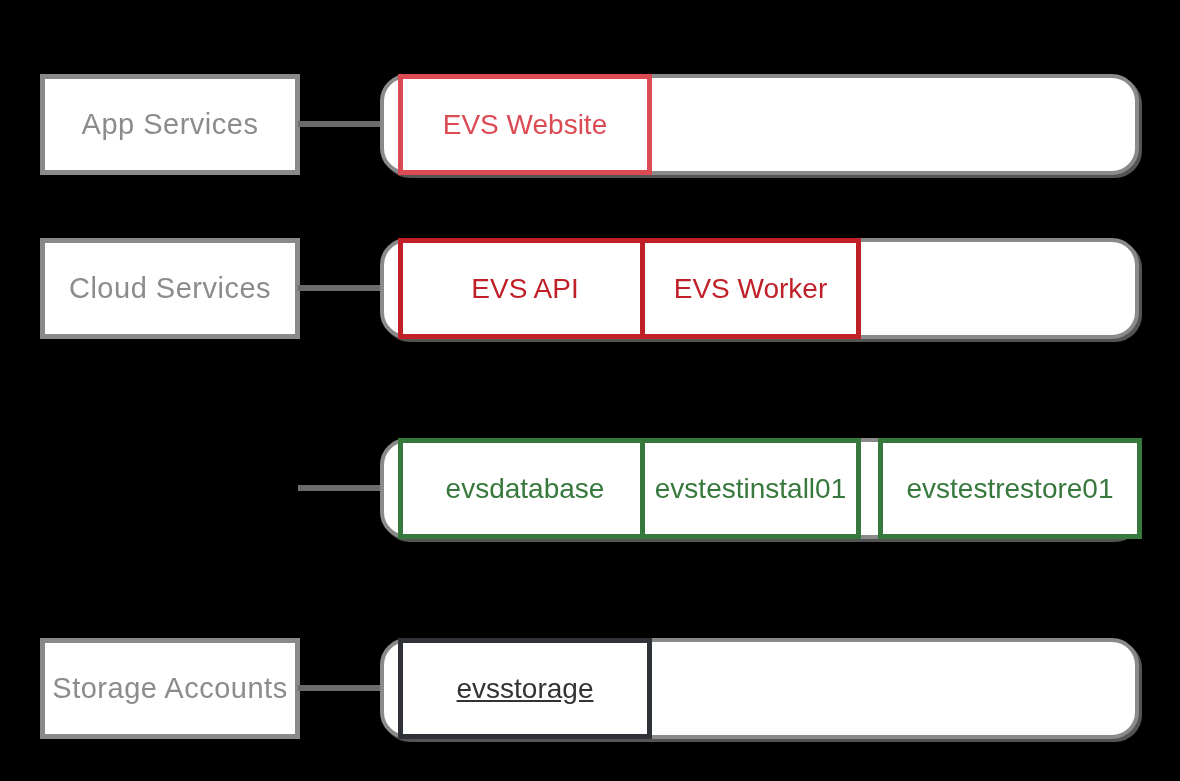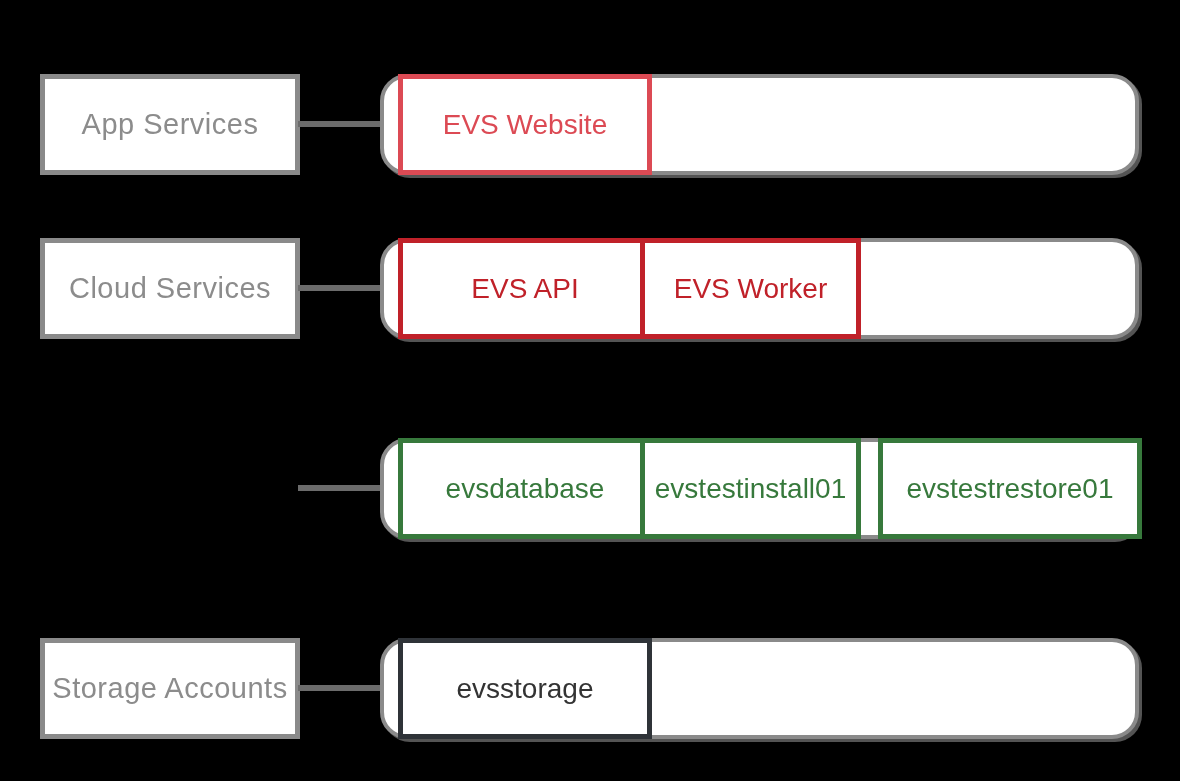--- a/index.html
+++ b/index.html
@@ -74,21 +74,21 @@
     font-size: 28px;
     z-index: 2;
   }
   .pos-1 { left: 398px; width: 254px; }
   .pos-2 { left: 640px; width: 221px; }
   .pos-3 { left: 878px; width: 264px; }
 
   .red-light { border-color: #dc4a54; color: #dc4a54; }
   .red-dark  { border-color: #c02129; color: #c02129; }
   .green     { border-color: #37793c; color: #37793c; text-align: right; }
-  .dark      { border-color: #2f3338; color: #333333; }
+  .dark      { border-color: #2f3338; color: #333333; text-decoration: underline; }
 </style>
 </head>
 <body>
 
 <div class="row row-1">
   <div class="label-box">
     <span>App Services</span>
   </div>
   <div class="connector"></div>
   <div class="group-container"></div>

